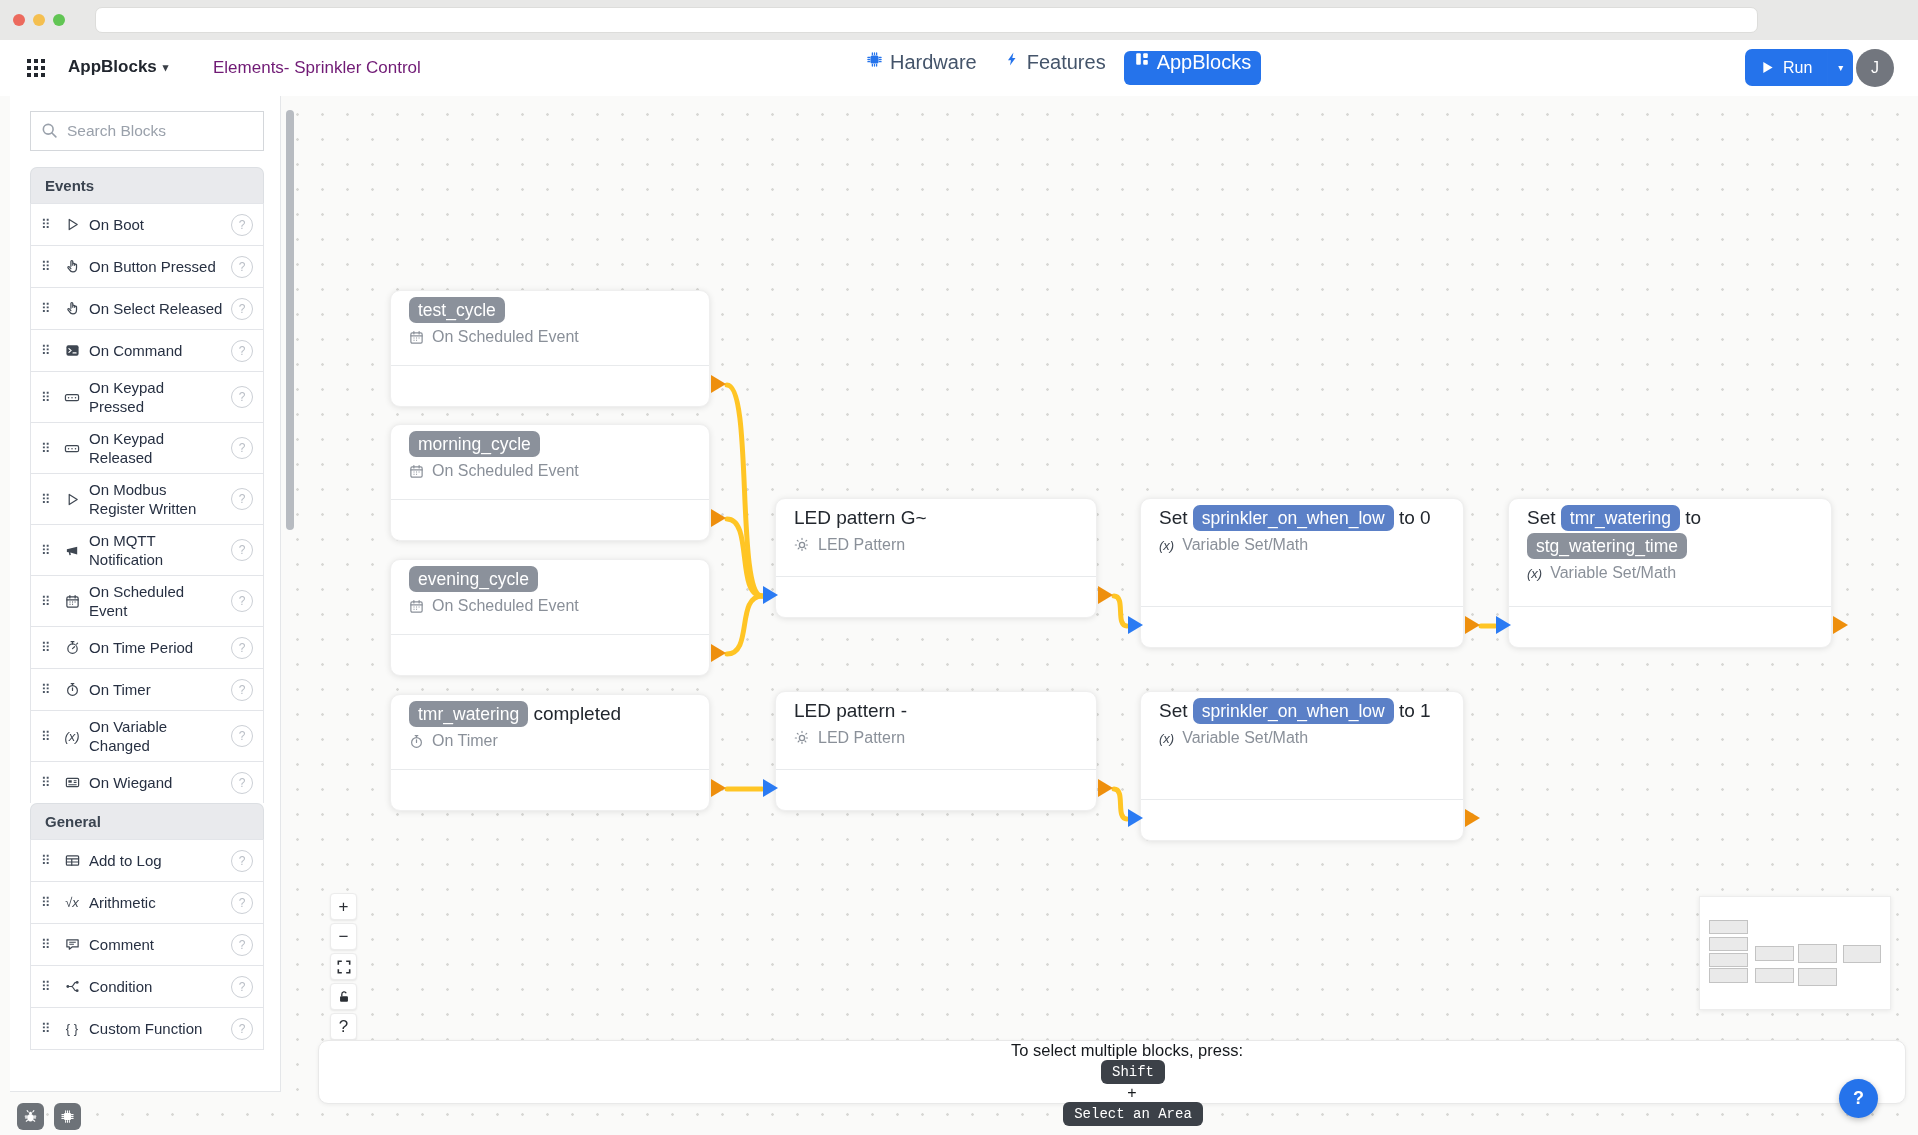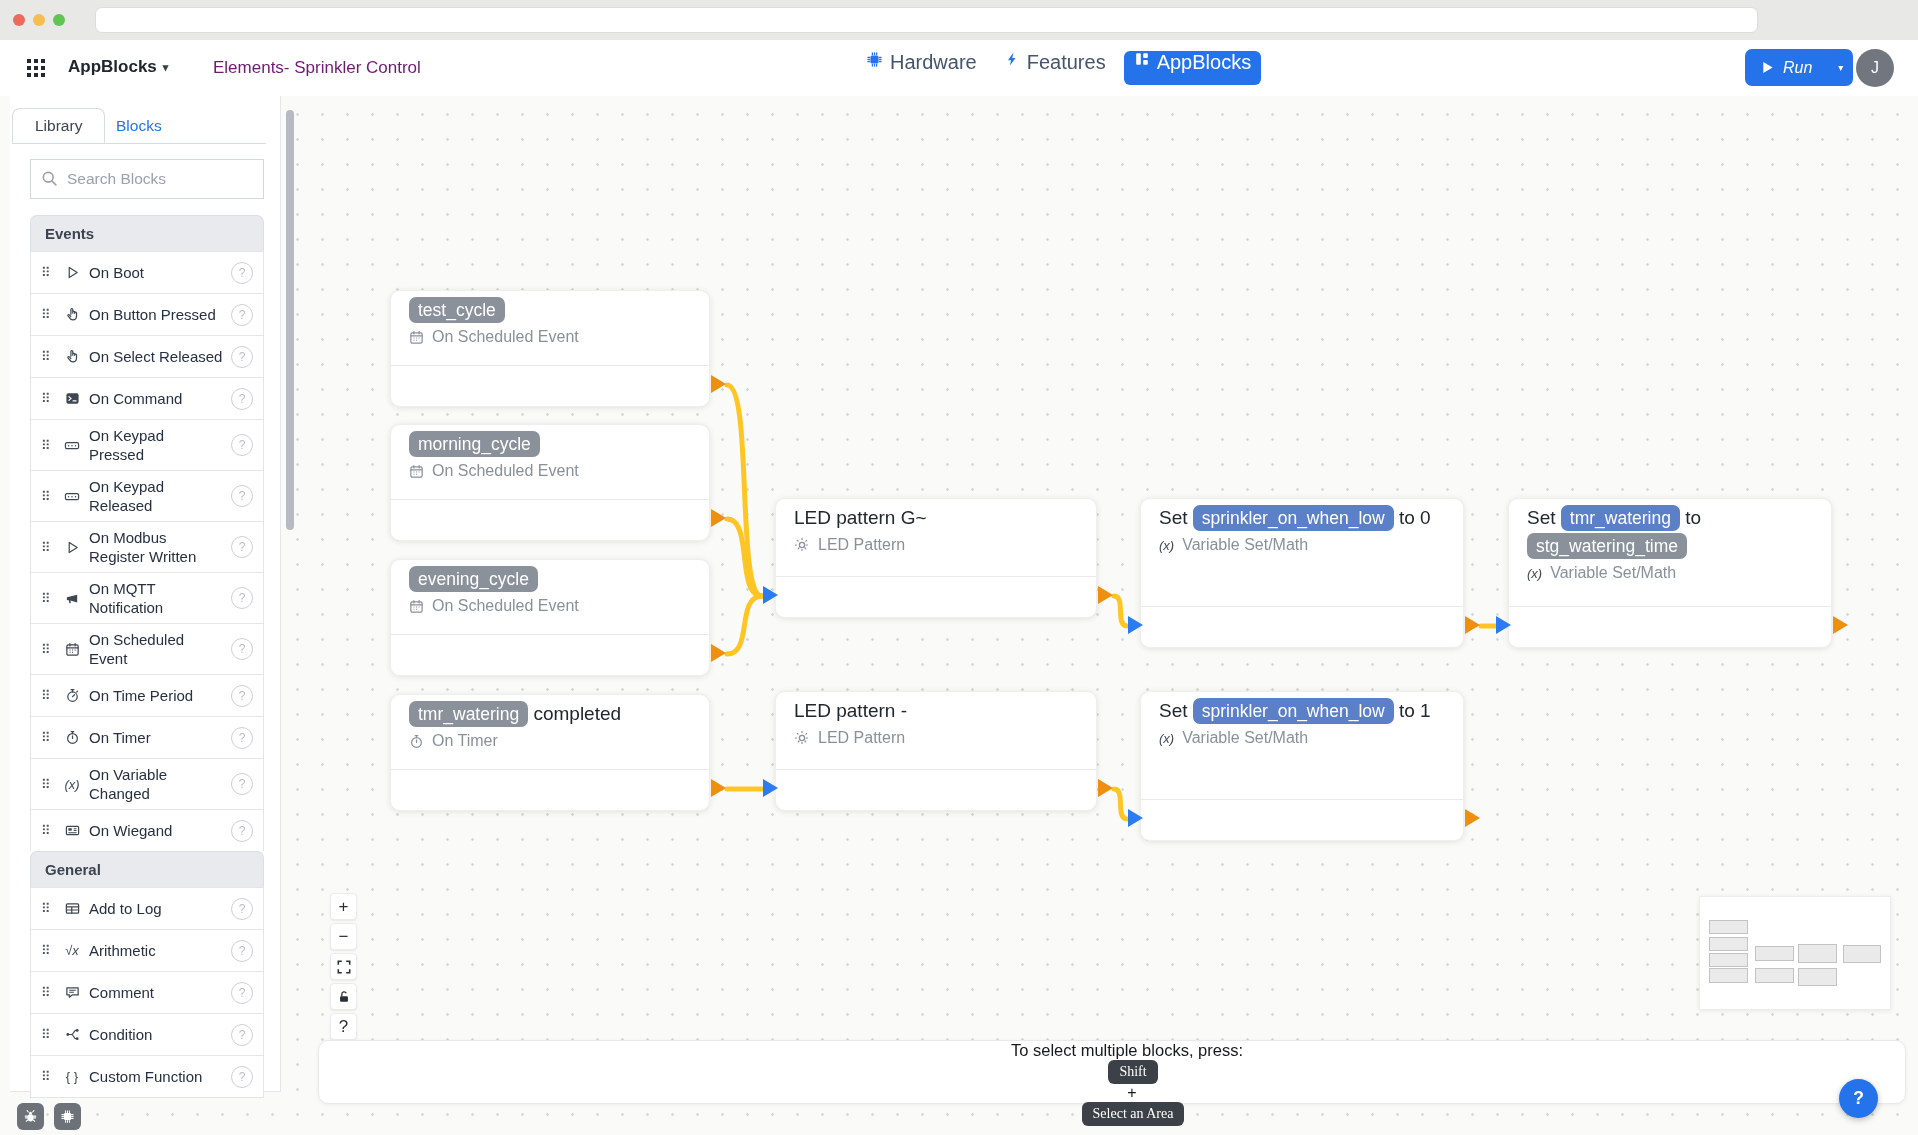--- a/index.html
+++ b/index.html
@@ -19,21 +19,21 @@
   .toolbar{position:absolute;left:0;top:40px;width:100%;height:56px;background:#fff;border-bottom:1px solid #e7e9ec;}
   .grid-ic{position:absolute;left:27px;top:19px;width:18px;height:18px;}
   .brand{position:absolute;left:68px;top:17px;font-size:17px;font-weight:700;color:#21262e;display:flex;align-items:center;gap:6px;cursor:pointer;}
   .brand .caret{font-size:11px;color:#3a3f47;}
   .proj-title{position:absolute;left:213px;top:18px;font-size:17px;color:#701a75;}
   .centernav{position:absolute;left:856px;top:10px;height:36px;display:flex;align-items:center;gap:8px;}
   .navlink{display:flex;gap:7px;padding:0 10px;height:34px;font-size:20px;color:#44546a;cursor:pointer;border-radius:6px;}
   .navlink .ic svg{display:block;}
   .navlink.active{background:#2573EB;color:#fff;}
   .runwrap{position:absolute;left:1745px;top:9px;display:flex;align-items:stretch;height:37px;border-radius:7px;overflow:hidden;background:#2573EB;cursor:pointer;}
-  .runmain{display:flex;align-items:center;gap:9px;padding:0 15px 0 16px;color:#fff;font-size:16px;font-style:italic;}
+  .runmain{display:flex;align-items:center;gap:9px;padding:0 15px 0 16px;color:#fff;font-size:16px;}
   .runcaret{display:flex;align-items:center;padding:0 10px;color:#fff;border-left:1px solid rgba(255,255,255,.01);font-size:10px;}
   .avatar{position:absolute;left:1856px;top:9px;width:38px;height:38px;border-radius:50%;background:#72767e;color:#fff;display:flex;align-items:center;justify-content:center;font-size:16px;cursor:pointer;}
 
   
   .content{position:absolute;left:0;top:96px;width:1918px;height:1039px;background:#fafaf9;
     background-image:radial-gradient(circle,#d8d8d5 1.2px,transparent 1.5px);background-size:25px 25px;background-position:10px 6px;}
   #wires{position:absolute;left:0;top:-96px;width:1918px;height:1135px;pointer-events:none;z-index:1;}
 
   
   .sidebar{position:absolute;left:10px;top:0px;width:271px;height:996px;background:#fff;border-right:1px solid #e4e6e9;border-bottom:1px solid #e4e6e9;z-index:5;box-sizing:border-box;}
@@ -76,21 +76,21 @@
   .zbtn{width:27px;height:27px;background:#fff;border:1px solid #ececec;border-radius:4px;box-shadow:0 1px 2px rgba(0,0,0,.08);display:flex;align-items:center;justify-content:center;color:#2b2f35;font-size:17px;cursor:pointer;box-sizing:border-box;}
   .zbtn svg{display:block;}
 
   
   .minimap{position:absolute;left:1699px;top:800px;width:190px;height:112px;background:#fff;border:1px solid #ededed;box-shadow:0 1px 5px rgba(0,0,0,.08);z-index:3;cursor:pointer;}
   .mrect{position:absolute;background:#eaeaea;border:1px solid #c3c3c3;box-sizing:border-box;}
 
   
   .hintbar{position:absolute;left:318px;top:944px;width:1588px;height:64px;background:#fff;border:1px solid #e9e9e9;border-radius:10px;box-shadow:0 1px 4px rgba(0,0,0,.06);display:flex;align-items:center;padding-left:30px;box-sizing:border-box;z-index:3;flex-direction:column;}
   .hintbar .htext{font-size:16.5px;color:#16191d;}
-  .hkey{display:inline-block;background:#3c4148;color:#fff;font-family:Liberation Serif, serif;font-size:14px;padding:4px 11px;border-radius:6px;margin-left:12px;text-align:center;}
+  .hkey{display:inline-block;background:#3c4148;color:#fff;font-family:Liberation Mono, monospace;font-size:14px;padding:4px 11px;border-radius:6px;margin-left:12px;text-align:center;}
   .hplus{font-size:16px;color:#16191d;margin-left:10px;}
 
   
   .fab-left{position:absolute;left:17px;top:1007px;display:flex;gap:10px;z-index:6;}
   .sqfab{width:27px;height:27px;border-radius:6px;background:#6d7278;display:flex;align-items:center;justify-content:center;cursor:pointer;}
   .helpfab{position:absolute;left:1839px;top:983px;width:39px;height:39px;border-radius:50%;background:#2573EB;color:#fff;display:flex;align-items:center;justify-content:center;font-size:18px;font-weight:700;box-shadow:0 2px 6px rgba(0,0,0,.25);cursor:pointer;z-index:6;}
 </style>
 </head>
 <body>
 
@@ -375,28 +375,20 @@
 
     <div class="hintbar">
       <span class="htext">To select multiple blocks, press:</span>
       <span class="hkey">Shift</span>
       <span class="hplus">+</span>
       <span class="hkey">Select an Area</span>
     </div>
   </div>
 
   <div class="sidebar" style="top:96px;">
-    <div class="tabsrow">
-      <div class="tab active">
-          <span>Library</span>
-        </div>
-      <div class="tab inactive">
-          <span>Blocks</span>
-        </div>
-    </div>
     <div class="searchwrap">
       <span class="ic">
           <svg width="17" height="17" viewBox="0 0 16 16" fill="none" stroke="#9aa1ab" stroke-width="1.5">
             <circle cx="6.8" cy="6.8" r="4.6"></circle>
             <path d="M10.3 10.3 14 14" stroke-linecap="round"></path>
           </svg>
         </span>
       <input type="text" placeholder="Search Blocks" style="">
     </div>
     <div class="sections" id="sidebar-sections">

